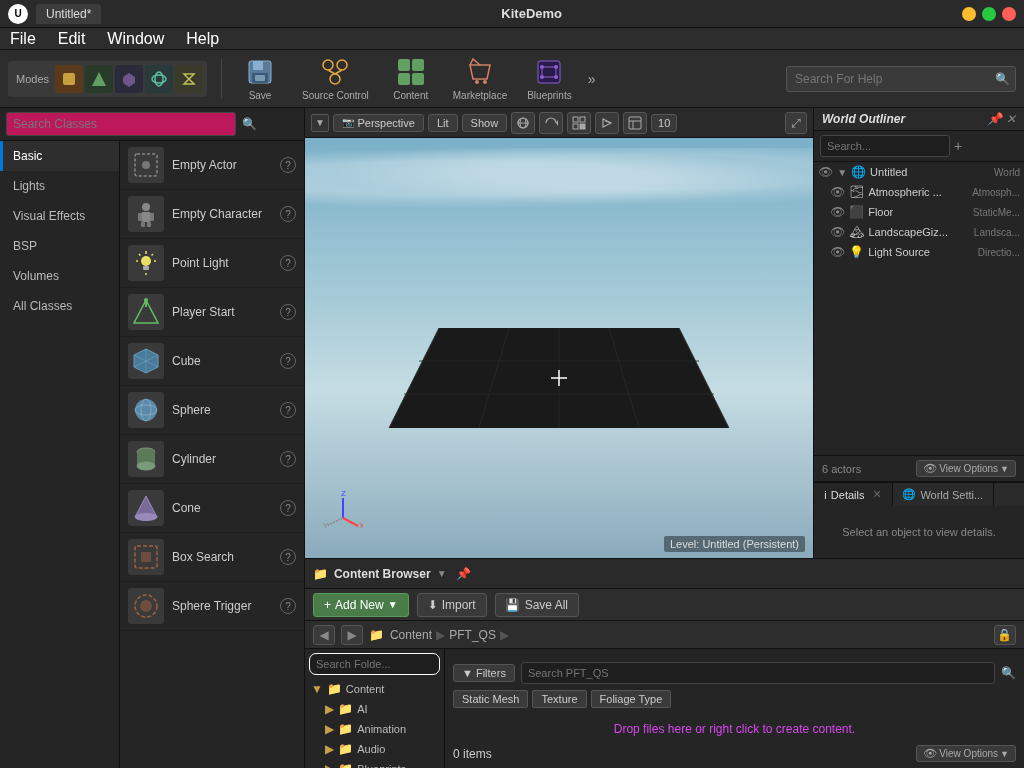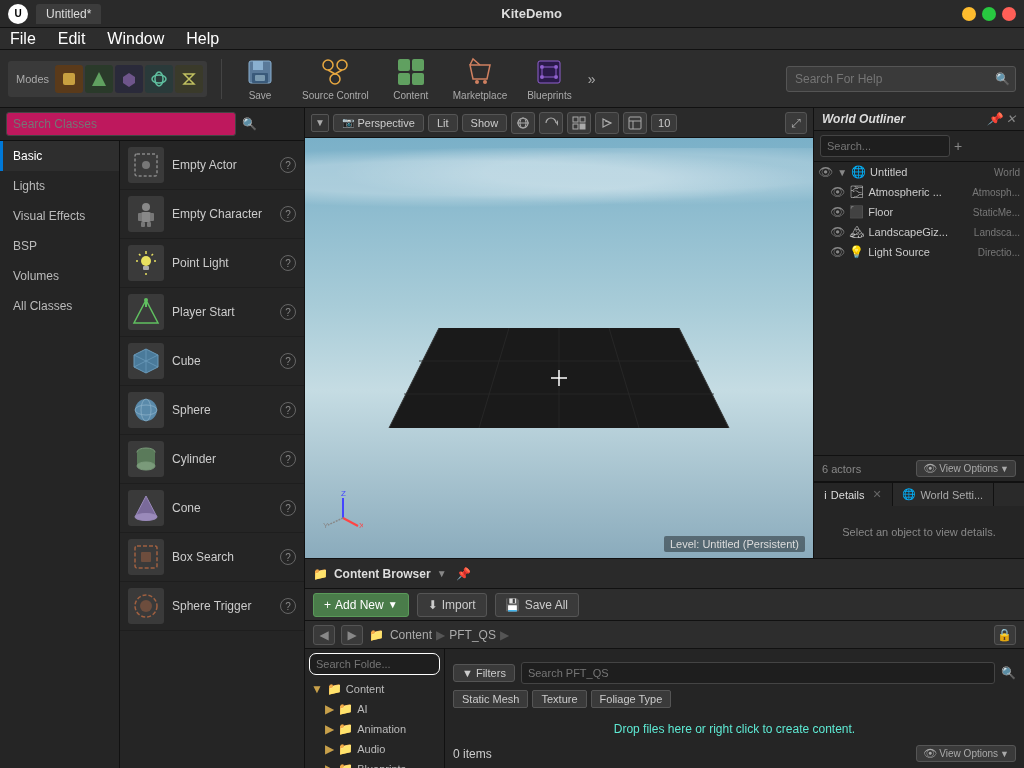--- a/index.html
+++ b/index.html
@@ -88,21 +88,21 @@
     #cb-main { display: flex; flex: 1; overflow: hidden; }
     #folder-panel { width: 140px; border-right: 1px solid #111; padding: 4px; overflow-y: auto; }
     #folder-search { background: #1e1e1e; border: 1px solid #ffffff; border-radius: 7px; padding: 10px 6px; color: #ccc; font-size: 11px; width: 100%; height: 22px; margin-bottom: 4px; }
     .folder-row { display: flex; align-items: center; gap: 4px; padding: 3px 2px; cursor: pointer; color: #bbb; font-size: 11px; }
     .folder-icon { color: #c8a04a; font-size: 12px; }
     #content-area { flex: 1; display: flex; flex-direction: column; padding: 4px 8px; }
     #content-filters { display: flex; align-items: center; gap: 6px; margin-bottom: 6px; margin-top: 9px; }
     #filters-btn { background: #3a3a3a; border: 1px solid #555; padding: 2px 8px; border-radius: 3px; color: #ccc; font-size: 11px; cursor: pointer; }
     #content-search { background: #1e1e1e; border: 1px solid #444; border-radius: 3px; padding: 2px 6px; color: #ccc; font-size: 11px; flex: 1; height: 22px; }
     .filter-tag { background: #3a3a3a; border: 1px solid #555; padding: 2px 8px; border-radius: 2px; color: #ccc; font-size: 11px; cursor: pointer; }
-    #content-drop { flex: 1; display: flex; align-items: center; justify-content: center; color: #5eead4; font-size: 12px; }
+    #content-drop { flex: 1; display: flex; align-items: center; justify-content: center; color: #d946ef; font-size: 12px; }
     #content-footer { display: flex; align-items: center; justify-content: space-between; padding: 2px 0; }
 
     
     svg { display: block; }
 
     
     .icon-save { color: #8ab8d8; }
 
     
     .indent1 { padding-left: 16px; }

